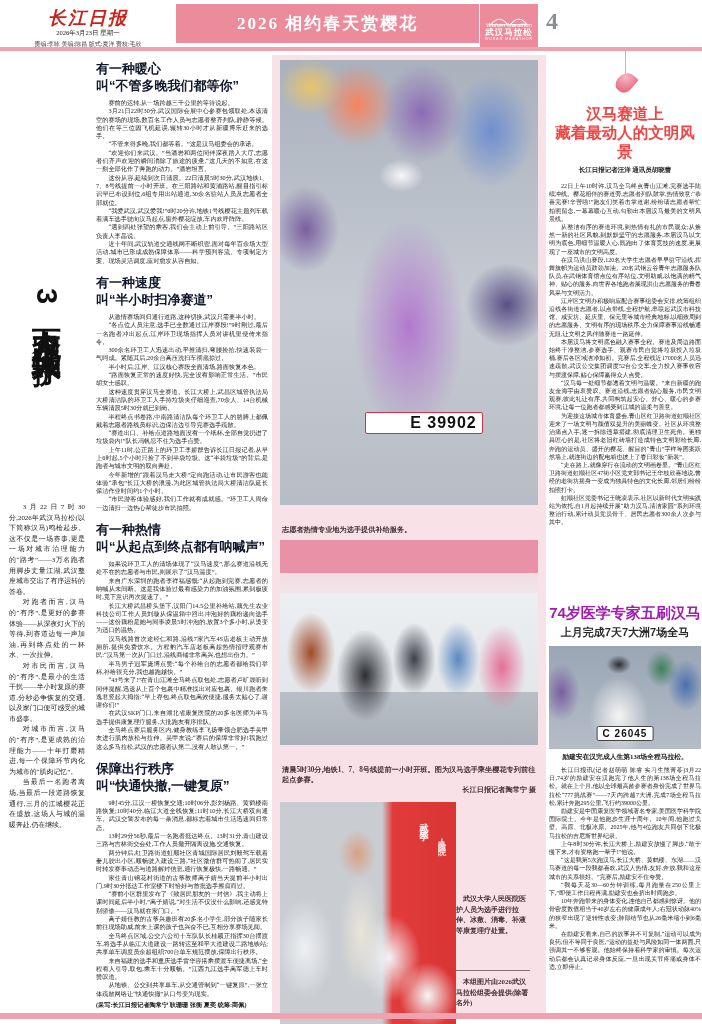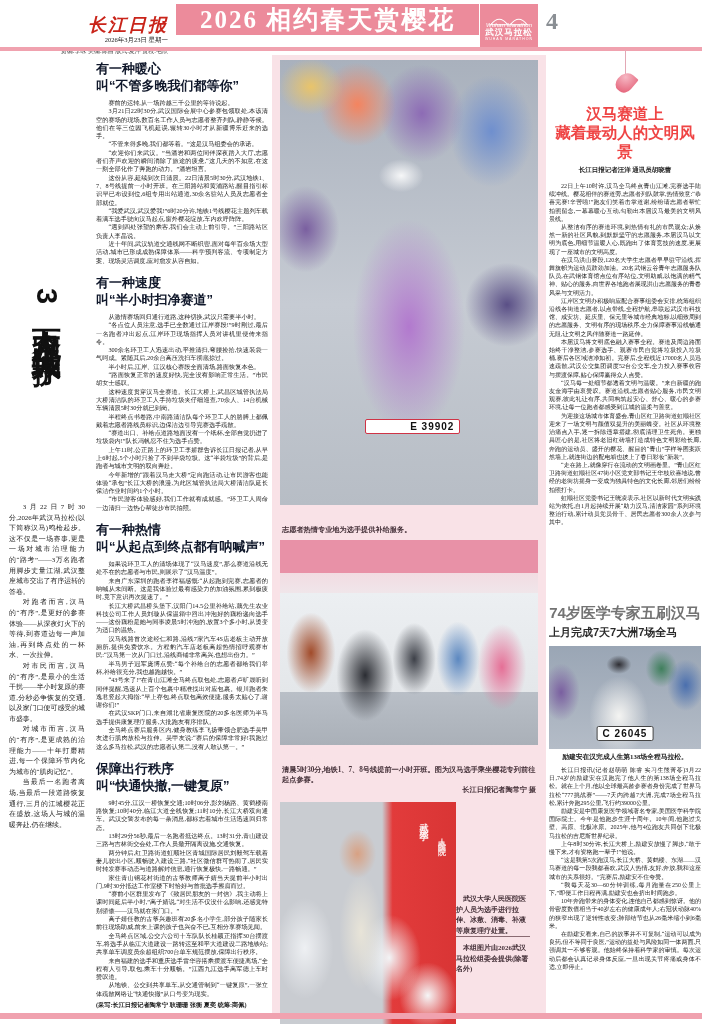--- a/index.html
+++ b/index.html
@@ -1,27 +1,27 @@
 <!DOCTYPE html>
 <html><head>
 <meta charset="utf-8">
 <style>
   html,body{margin:0;padding:0;}
   body{width:702px;height:1024px;position:relative;background:#fff;overflow:hidden;
        font-family:"Liberation Serif","DejaVu Serif",serif;color:#1a1a1a;}
   .sans{font-family:"Liberation Sans","DejaVu Sans",sans-serif;}
 
   
-  .masthead-wrap{position:absolute;left:8px;top:16px;width:160px;text-align:right;}
+  .masthead-wrap{position:absolute;left:8px;top:9px;width:160px;text-align:center;}
   .masthead{color:#c9241a;font-size:18px;font-weight:bold;font-style:italic;letter-spacing:2px;line-height:18px;}
   .dateline{font-size:6.5px;color:#222;margin-top:2px;}
   .staffline{font-size:6px;color:#444;margin-top:2px;white-space:nowrap;}
-  .banner{position:absolute;left:176px;top:4px;width:303px;height:31px;background:#ec8b9b;
+  .banner{position:absolute;left:176px;top:4px;width:303px;height:39px;background:#ec8b9b;
           display:flex;align-items:center;justify-content:center;color:#fff;
-          font-size:25px;font-weight:bold;letter-spacing:2px;}
+          font-size:17px;font-weight:bold;letter-spacing:2px;}
   .logo-box{position:absolute;left:479px;top:4px;width:58px;height:45px;background:#ec8b9b;
             border-left:1px solid #fff;display:flex;flex-direction:column;align-items:center;
             justify-content:center;color:#fff;overflow:hidden;}
   .logo-script{font-size:6px;font-style:italic;line-height:6px;margin-top:-4px;}
   .logo-cn{font-size:8.5px;font-weight:bold;letter-spacing:1px;line-height:9px;}
   .logo-en{font-size:3.5px;letter-spacing:1px;line-height:4px;}
   .page-no{position:absolute;left:546px;top:8px;font-size:24px;font-weight:bold;color:#8a8f94;}
   .top-rule{position:absolute;left:0;top:47px;width:702px;height:4px;background:#f0a2af;}
   .bottom-band{position:absolute;left:0;top:1013px;width:702px;height:6px;background:#f0a2af;}
 
@@ -70,45 +70,45 @@
   .photo4{height:103px;margin-top:4px;background:
       radial-gradient(ellipse 26px 40px at 8% 45%, #7a5fa0 0%, rgba(122,95,160,0) 72%),
       radial-gradient(ellipse 26px 36px at 90% 38%, #4a6fae 0%, rgba(74,111,174,0) 72%),
       radial-gradient(ellipse 22px 26px at 74% 22%, #3f7f5c 0%, rgba(63,127,92,0) 72%),
       radial-gradient(ellipse 16px 12px at 46% 18%, #2e2e33 0%, rgba(46,46,51,0) 78%),
       radial-gradient(ellipse 40px 54px at 46% 68%, #f4f4f2 0%, rgba(244,244,242,0) 74%),
       linear-gradient(180deg,#9aa6b5 0%,#b4bcc7 100%);}
   .bib{position:absolute;background:#fff;color:#101010;font-weight:bold;
        border:1px solid #cf3346;border-radius:2px;padding:1px 5px;letter-spacing:1px;
        font-family:"Liberation Sans","DejaVu Sans",sans-serif;}
-  .bib1{left:33%;bottom:16%;font-size:10px;padding-left:44px;}
+  .bib1{left:33%;bottom:16%;font-size:16px;padding-left:44px;}
   .bib4{left:50%;transform:translateX(-50%);bottom:8%;font-size:10px;border-color:#444;}
   .banner3-txt{position:absolute;right:26px;top:14px;writing-mode:vertical-rl;color:#fff;
        font-size:9px;font-weight:bold;letter-spacing:3px;opacity:.92;}
   .banner3-txt2{right:10px;top:30px;font-size:8px;opacity:.85;}
   .cap{font-size:7.2px;font-weight:bold;color:#46323a;line-height:10px;padding:20px 2px 3px;text-align:left;}
   .cap .cap-credit{display:block;text-align:right;}
   .row3{display:flex;margin-top:4px;}
   .side3{width:74px;padding-left:0;font-size:7px;color:#46323a;display:flex;flex-direction:column;}
   .cap3{margin-top:92px;font-weight:bold;line-height:10.5px;text-indent:1em;}
-  .note3{border-top:1px solid #8a6a72;padding-top:6px;font-weight:bold;line-height:10.5px;text-indent:1em;}
+  .note3{border-top:1px solid #8a6a72;margin-top:34px;padding-top:6px;font-weight:bold;line-height:10.5px;text-indent:1em;}
 
   
   .col-right{position:absolute;left:549px;top:50px;width:152px;height:962px;overflow:hidden;}
   .petal-wrap{position:relative;height:52px;}
   .stem{position:absolute;left:50%;top:0;width:1px;height:24px;background:#e3a8b5;}
   .petal{position:absolute;left:calc(50% - 8px);top:22px;width:17px;height:21px;
          background:radial-gradient(circle at 30% 30%, #f6b8c4, #e2566e);
          border-radius:80% 10% 60% 60%;transform:rotate(40deg);}
   .right-head{text-align:center;font-size:15.5px;line-height:19px;font-weight:900;color:#ef4444;margin:2px 0 5px;}
   .byline{text-align:center;font-size:6.5px;font-weight:bold;margin-bottom:7px;color:#222;}
   .rbody p{font-size:6px;line-height:8.2px;}
   .rbody1{height:412px;overflow:hidden;}
-  .right2-title{text-align:center;font-size:15px;font-weight:900;color:#737373;margin:10px 0 2px;}
-  .right2-sub{text-align:left;font-size:11px;font-weight:bold;color:#2a2a2a;margin:0 0 6px;}
+  .right2-title{text-align:center;font-size:15px;font-weight:900;color:#a21caf;margin:10px 0 2px;}
+  .right2-sub{text-align:center;font-size:11px;font-weight:bold;color:#2a2a2a;margin:0 0 6px;}
   .cap4{font-size:6.8px;font-weight:bold;text-align:center;padding:3px 0 4px;color:#1c1c1c;}
   .rbody2{height:250px;overflow:hidden;}
 </style>
 </head>
 <body>
 
 <div class="masthead-wrap">
   <div class="masthead">长江日报</div>
   <div class="dateline">2026年3月23日 星期一</div>
   <div class="staffline">责编:李咏 美编:陈昌 版式:夏洋 责校:毛欣</div>

